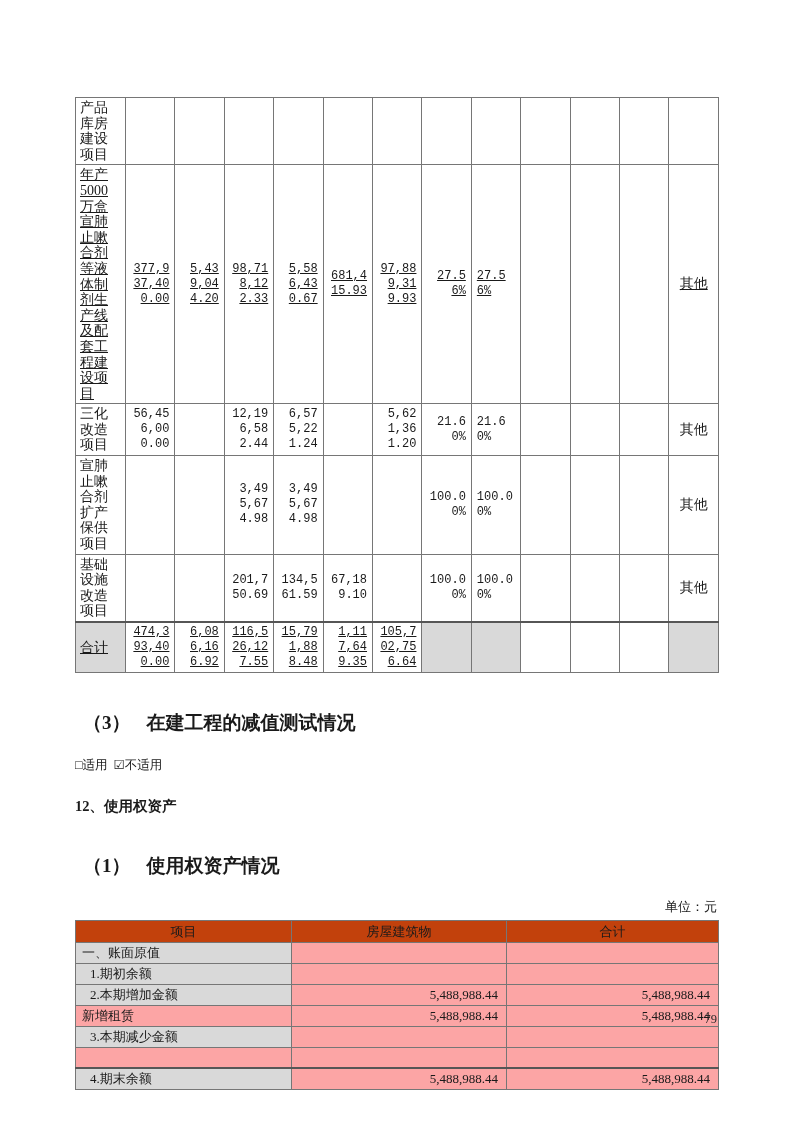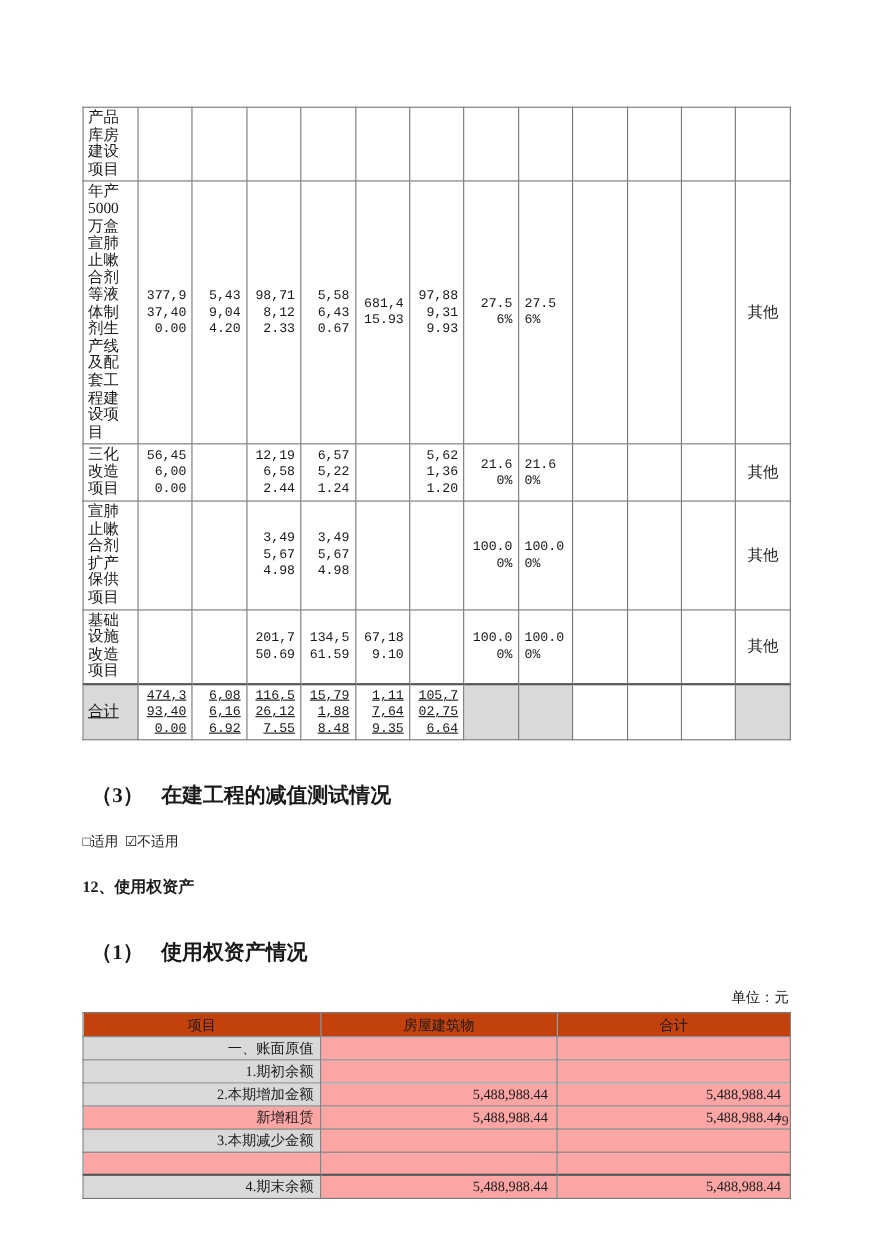--- a/index.html
+++ b/index.html
@@ -40,21 +40,21 @@
     padding: 2px 5px;
     word-break: break-all;
   }
   .t1 td.num.pct-l { text-align: left; }
   .t1 td.src {
     font-size: 14px;
     text-align: center;
     padding: 2px 2px;
   }
   .t1 tr.r0 td { height: 60px; }
-  .t1 tr.r1 td { height: 228px; }
+  .t1 tr.r1 td { height: 228px; text-decoration: underline; }
   .t1 tr.r2 td { height: 44px; }
   .t1 tr.r3 td { height: 94px; }
   .t1 tr.r4 td { height: 60px; }
   .t1 tr.r5 td { height: 46px; text-decoration: underline; }
   .t1 tr.total td { border-top: 2px solid #565656; }
   td.shade { background: #d9d9d9 !important; }
 
   
   .h-sub {
     margin: 37px 0 0 0;
@@ -86,21 +86,21 @@
     border: 1px solid #767676;
     font-size: 13px;
     font-weight: normal;
     height: 20px;
     vertical-align: middle;
     padding: 1px 6px;
     background: #fca5a5;
     overflow: hidden;
   }
   .t2 th { background: #c2410c; text-align: center; height: 22px; }
-  .t2 td.lbl2 { text-align: right; margin-left: 15px; }
+  .t2 td.lbl2 { text-align: left; margin-left: 15px; }
   .t2 td.ind0 { padding-left: 6px; }
   .t2 td.ind1 { padding-left: 14px; }
   .t2 td.val { text-align: right; padding-right: 8px; }
   .t2 tr.last td { border-top: 2px solid #565656; height: 22px; }
 
   .pagenum {
     position: absolute;
     top: 1012px;
     right: 76px;
     font-size: 12.5px;

